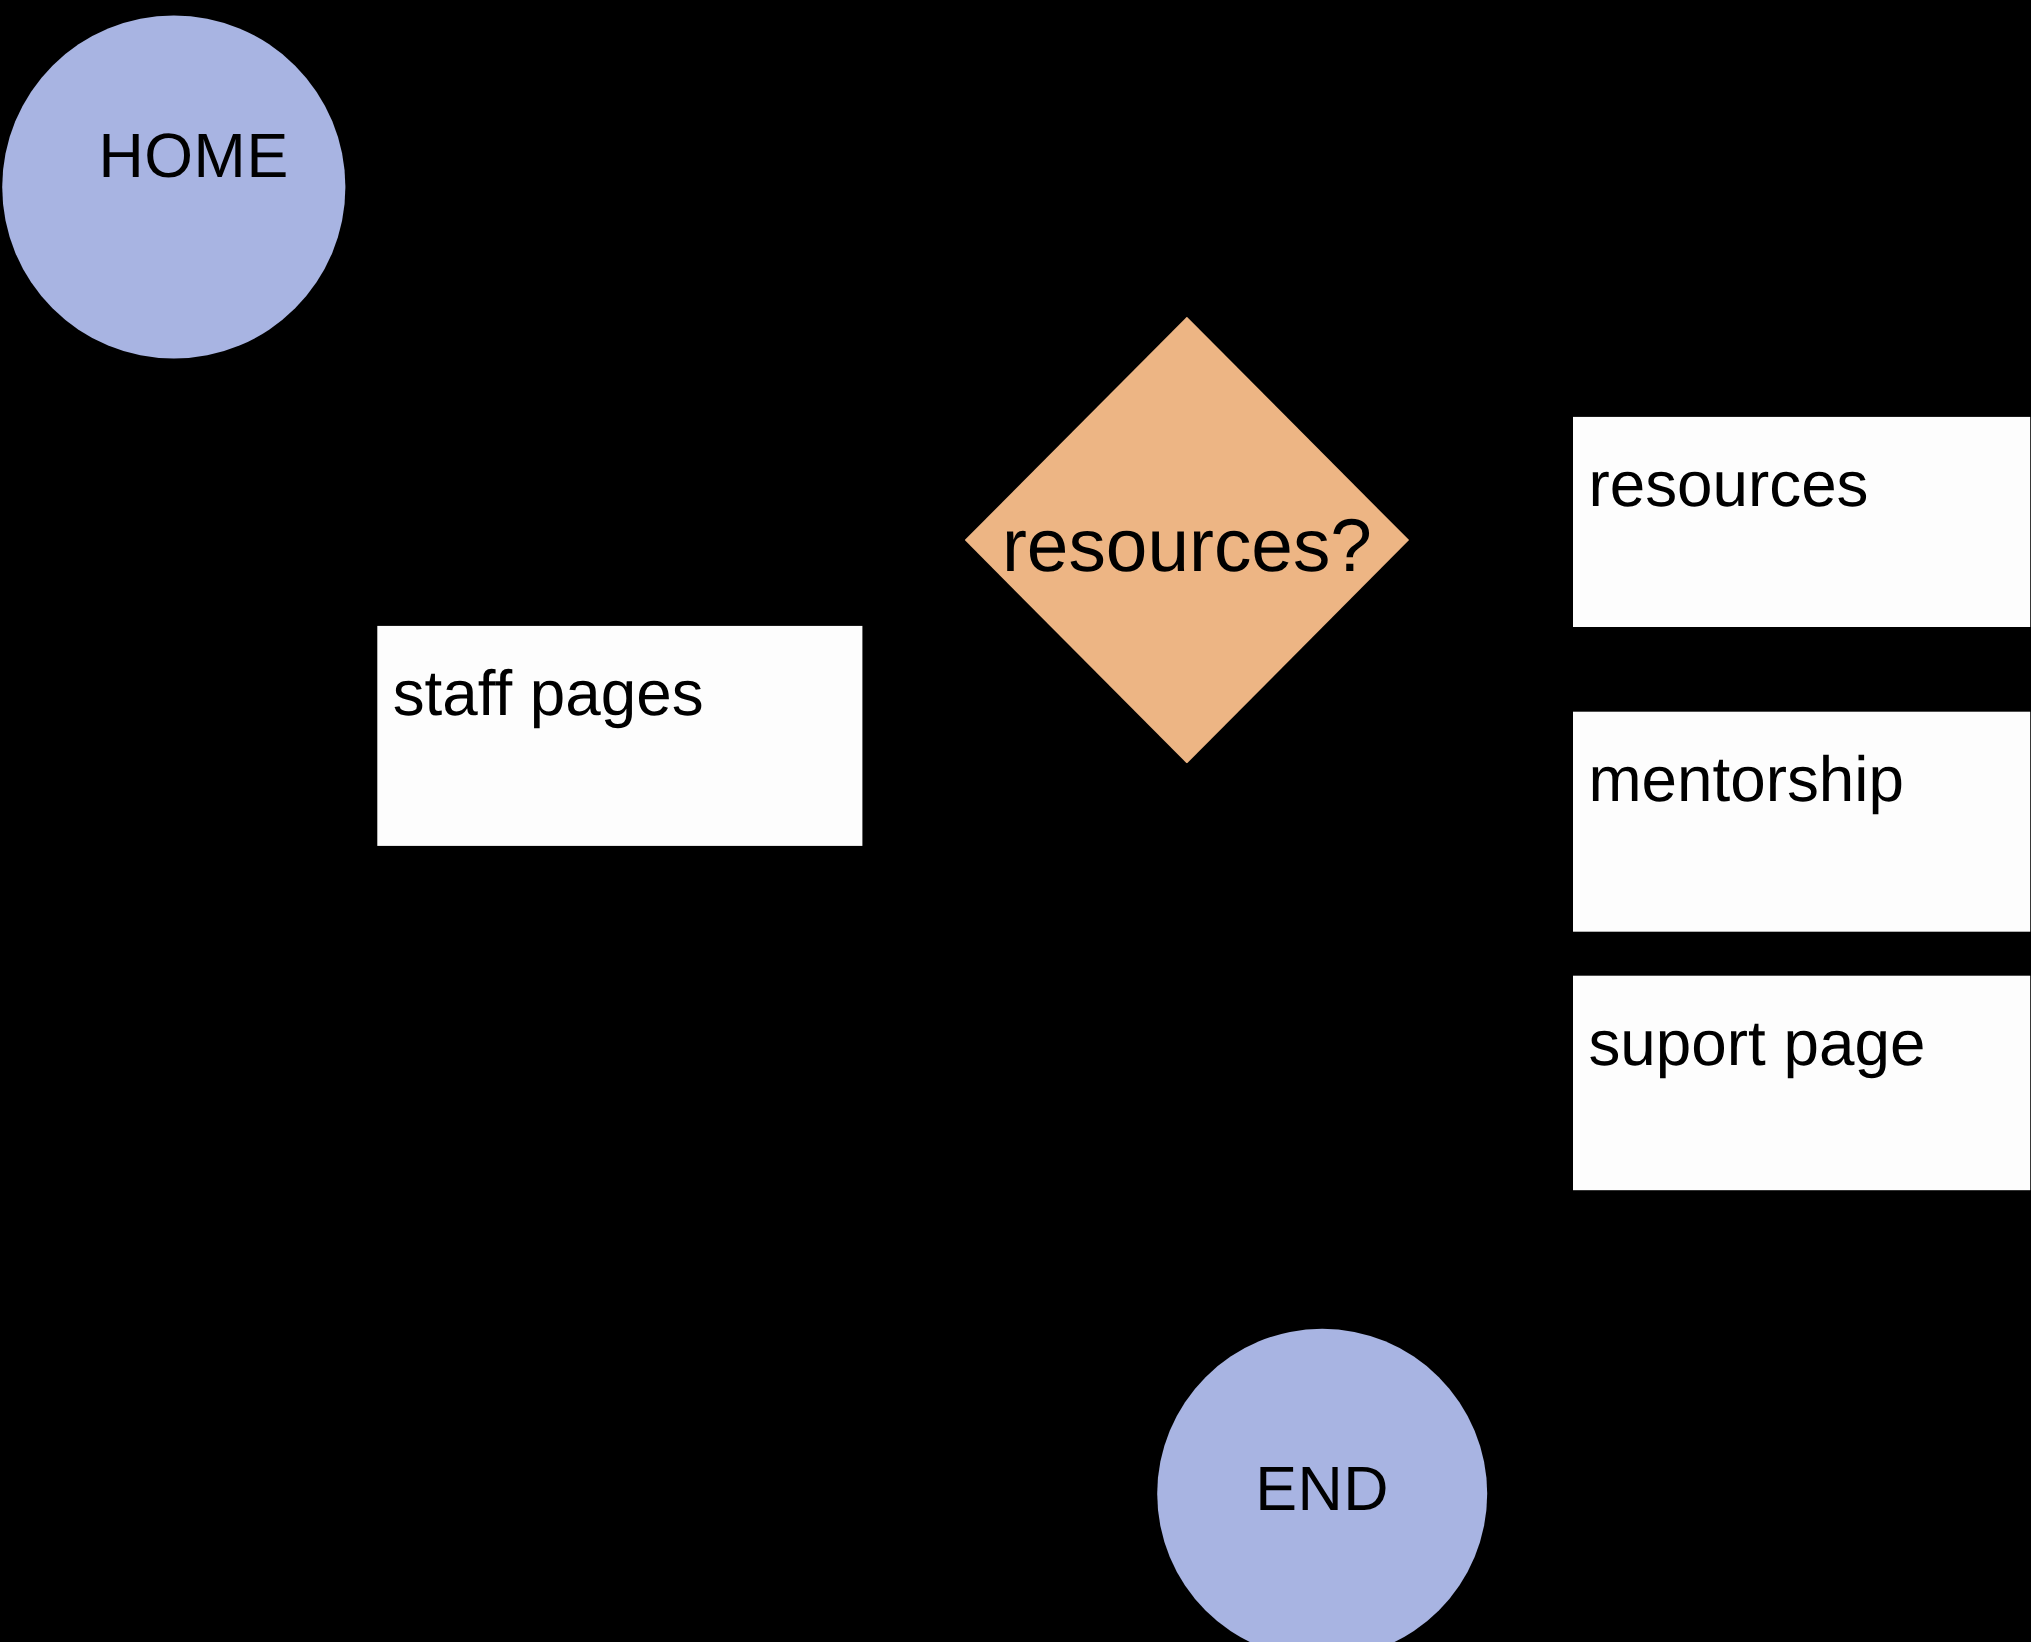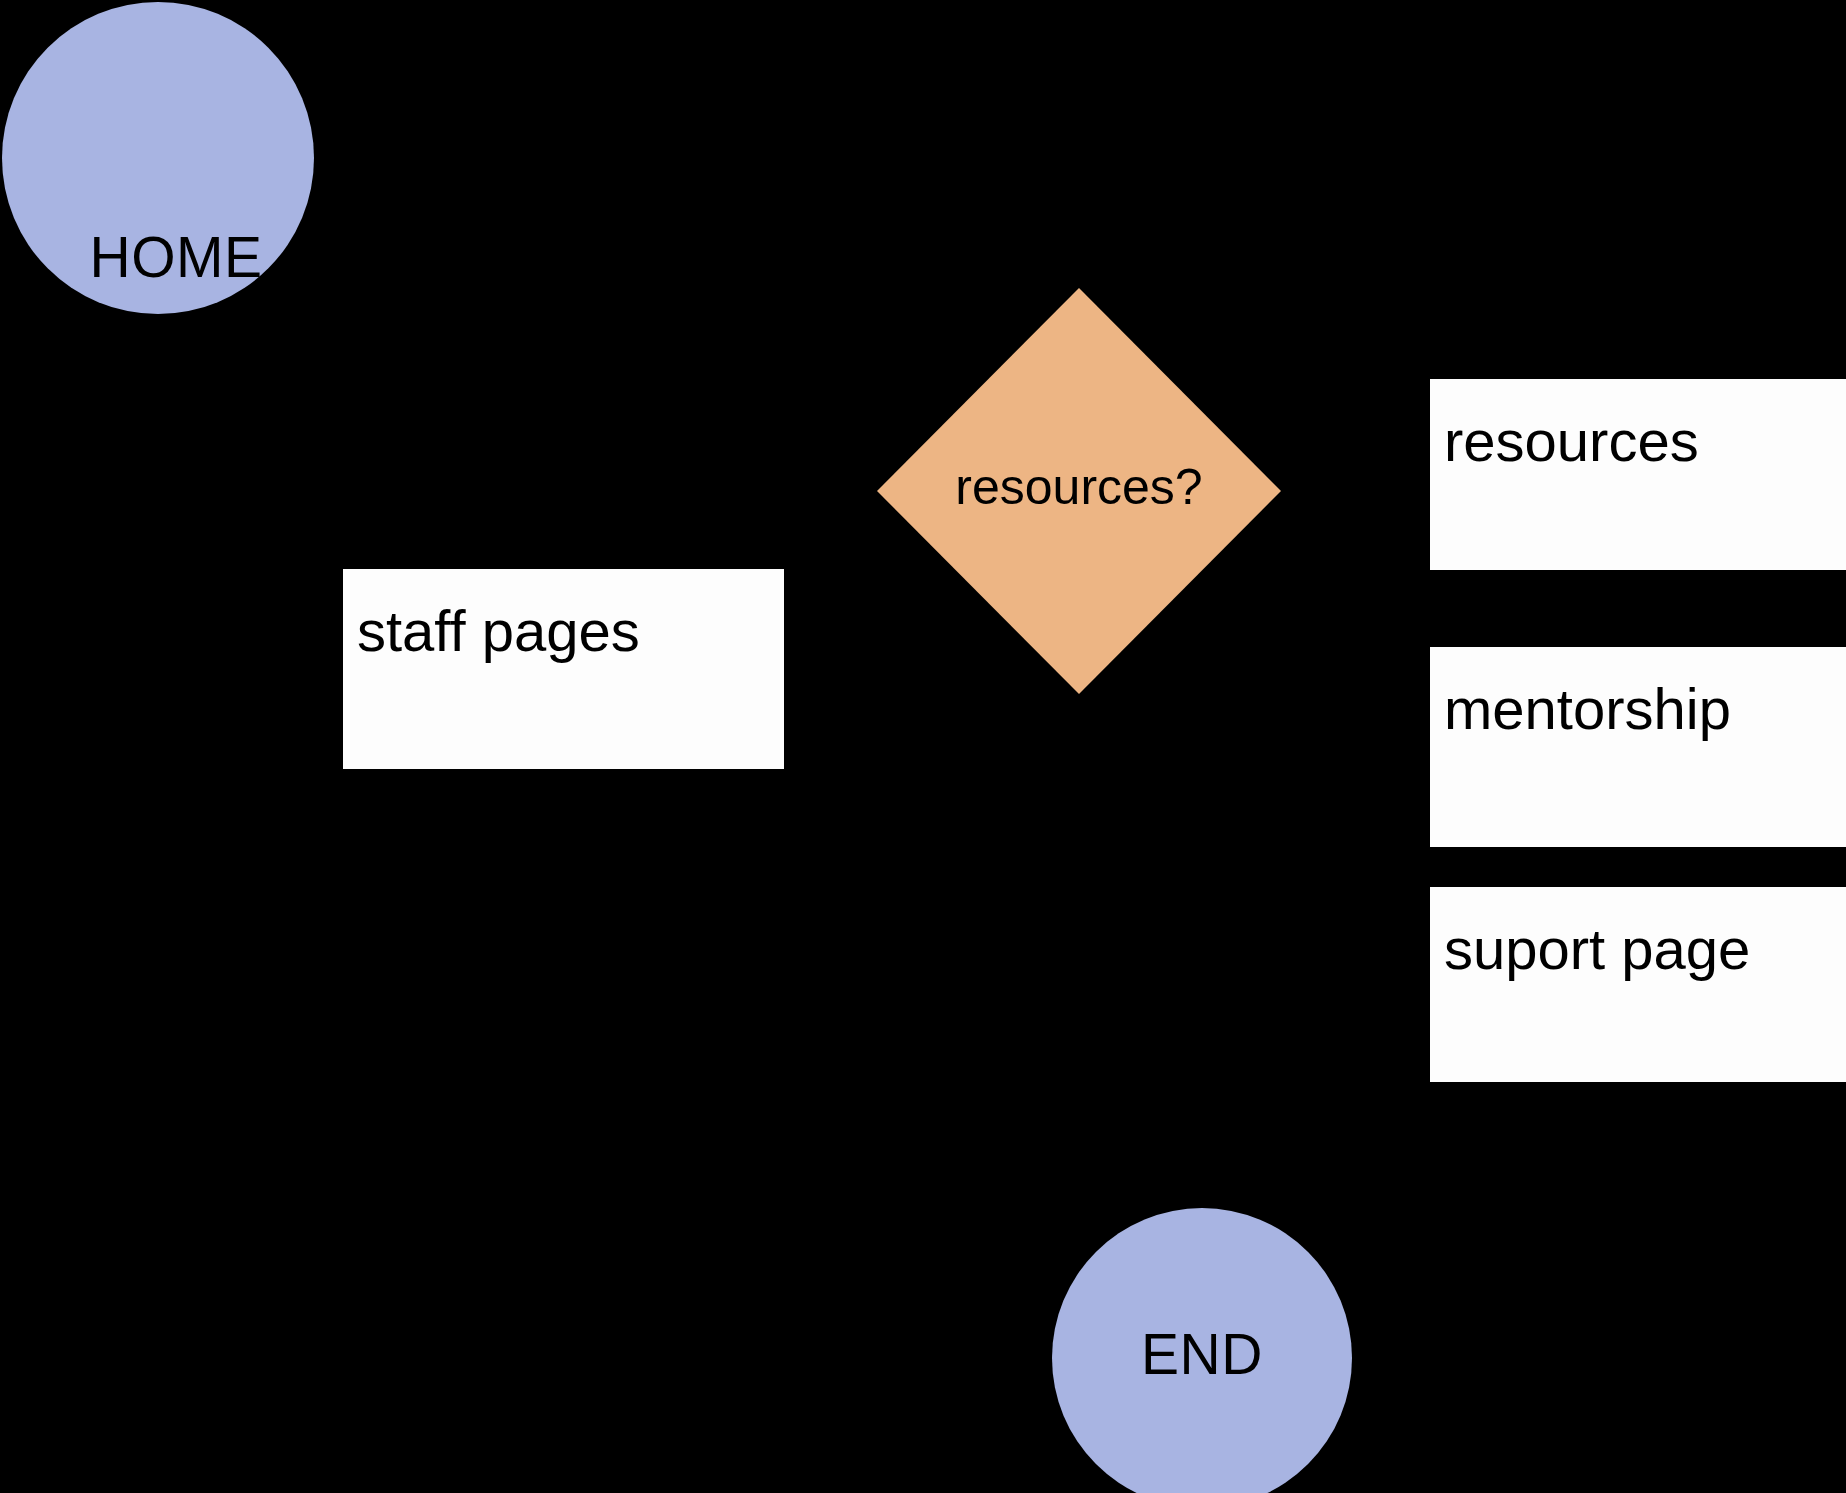--- a/index.html
+++ b/index.html
@@ -27,24 +27,23 @@
   }
   .node-circle .label {
     color: #000000;
     font-size: 57px;
     line-height: 1;
     letter-spacing: 0.5px;
     white-space: nowrap;
   }
   #home-node {
     left: 2px;
-    top: 2px;
+    top: 14px;
     width: 312px;
     height: 312px;
-    align-items: flex-end;
   }
   #home-node .label {
     
     position: relative;
     top: -28px;
     left: 18px;
   }
   #end-node {
     left: 1052px;
     top: 1208px;
@@ -70,21 +69,21 @@
     background: #EDB584;
     clip-path: polygon(50% 0%, 100% 50%, 50% 100%, 0% 50%);
   }
   #decision-node .label {
     position: absolute;
     left: 0;
     right: 0;
     top: 174px;
     text-align: center;
     color: #000000;
-    font-size: 50px;
+    font-size: 68px;
     line-height: 1;
     white-space: nowrap;
   }
 
   
   .node-box {
     position: absolute;
     background: #FDFDFD;
     box-sizing: border-box;
   }

